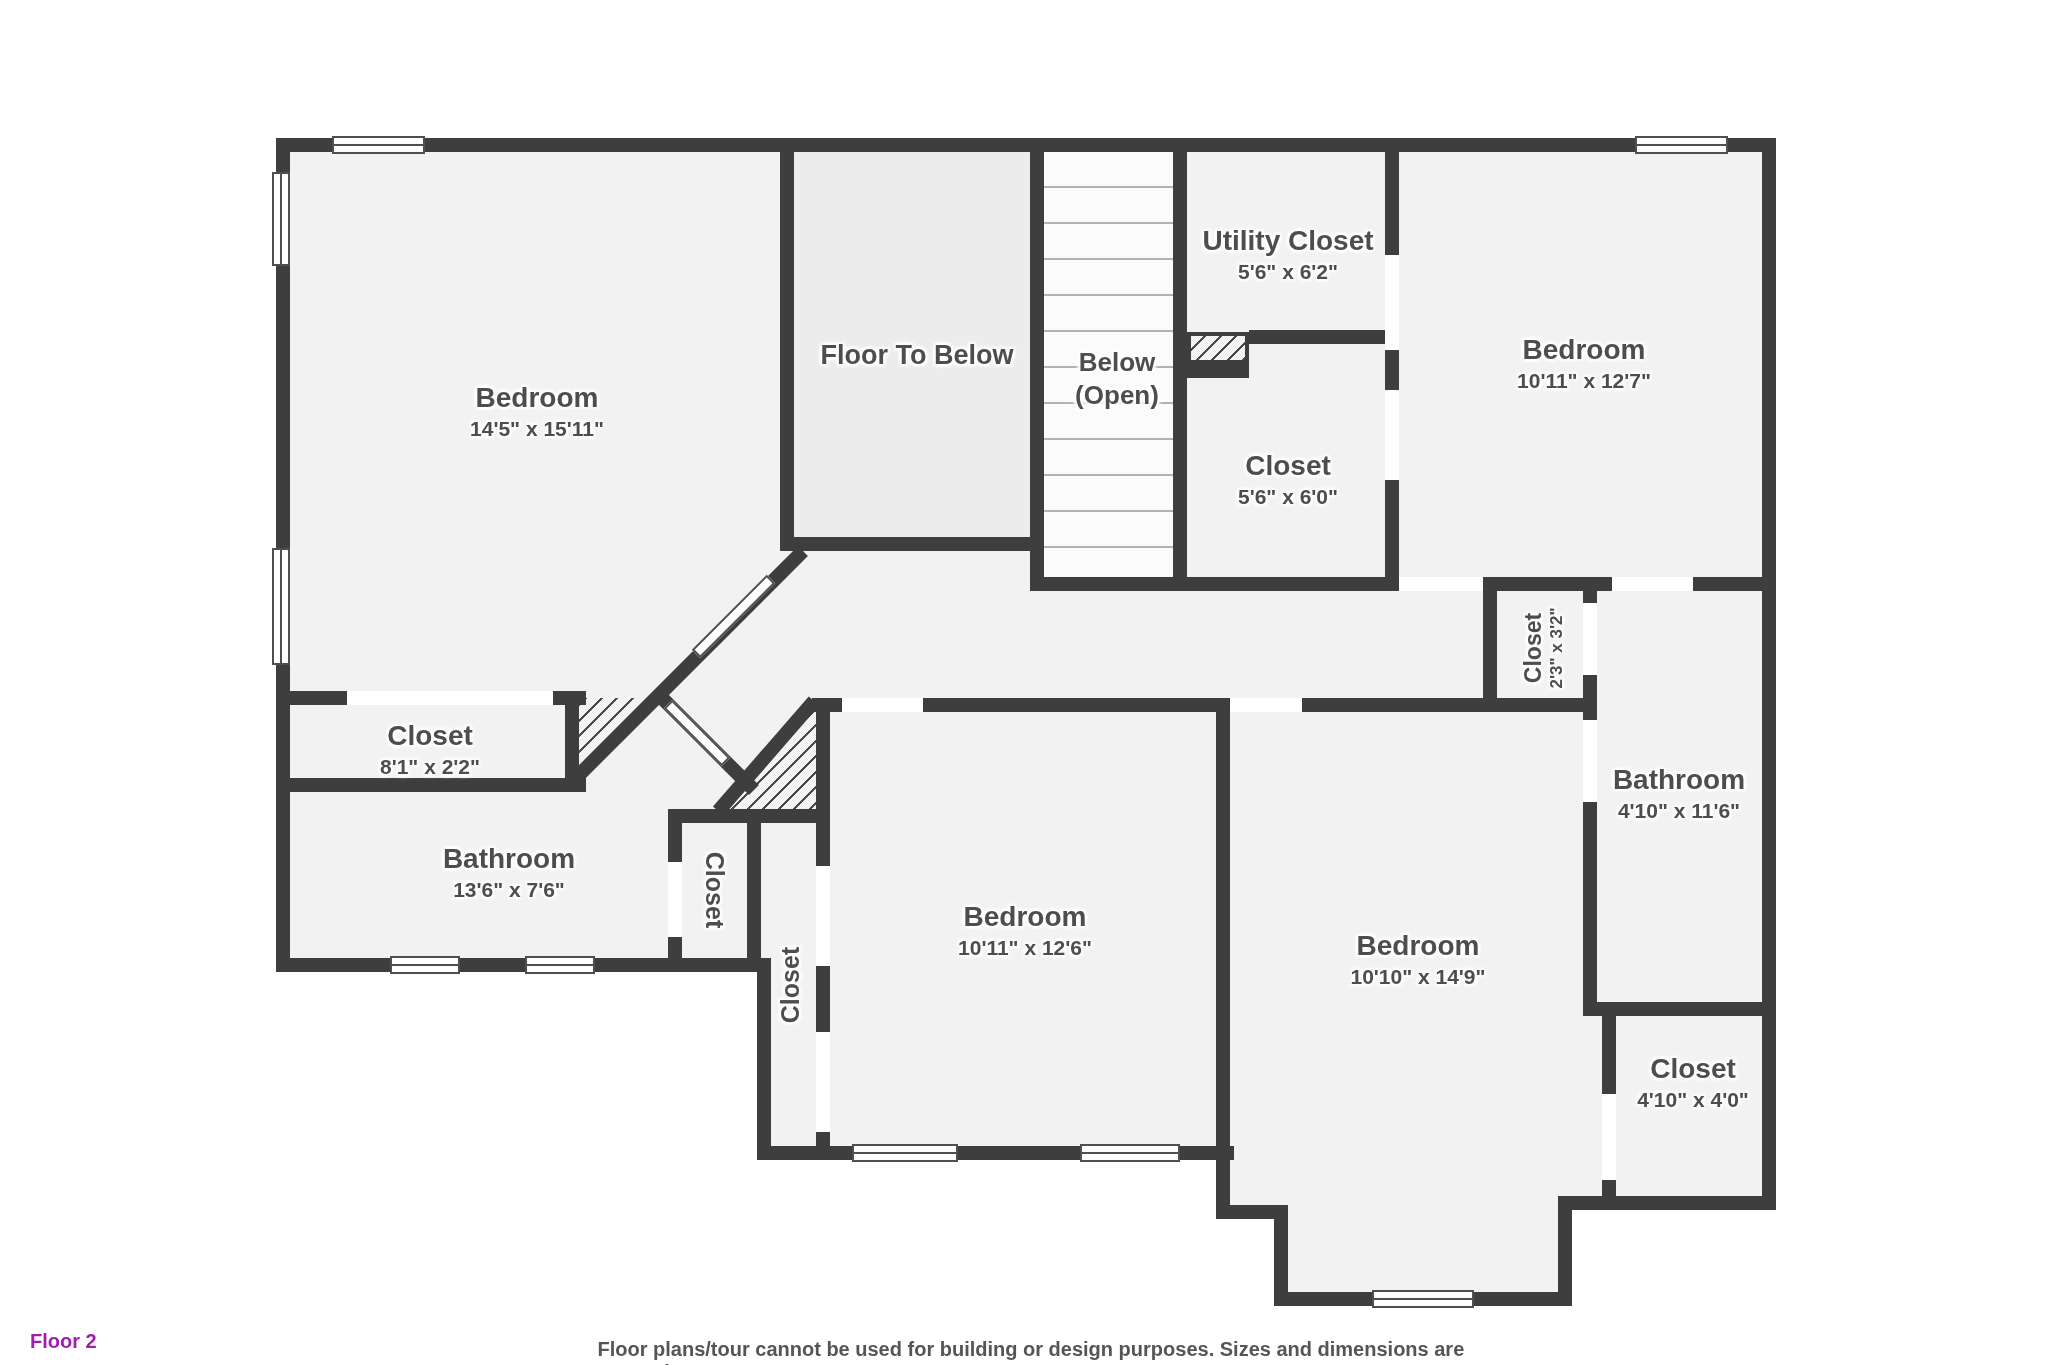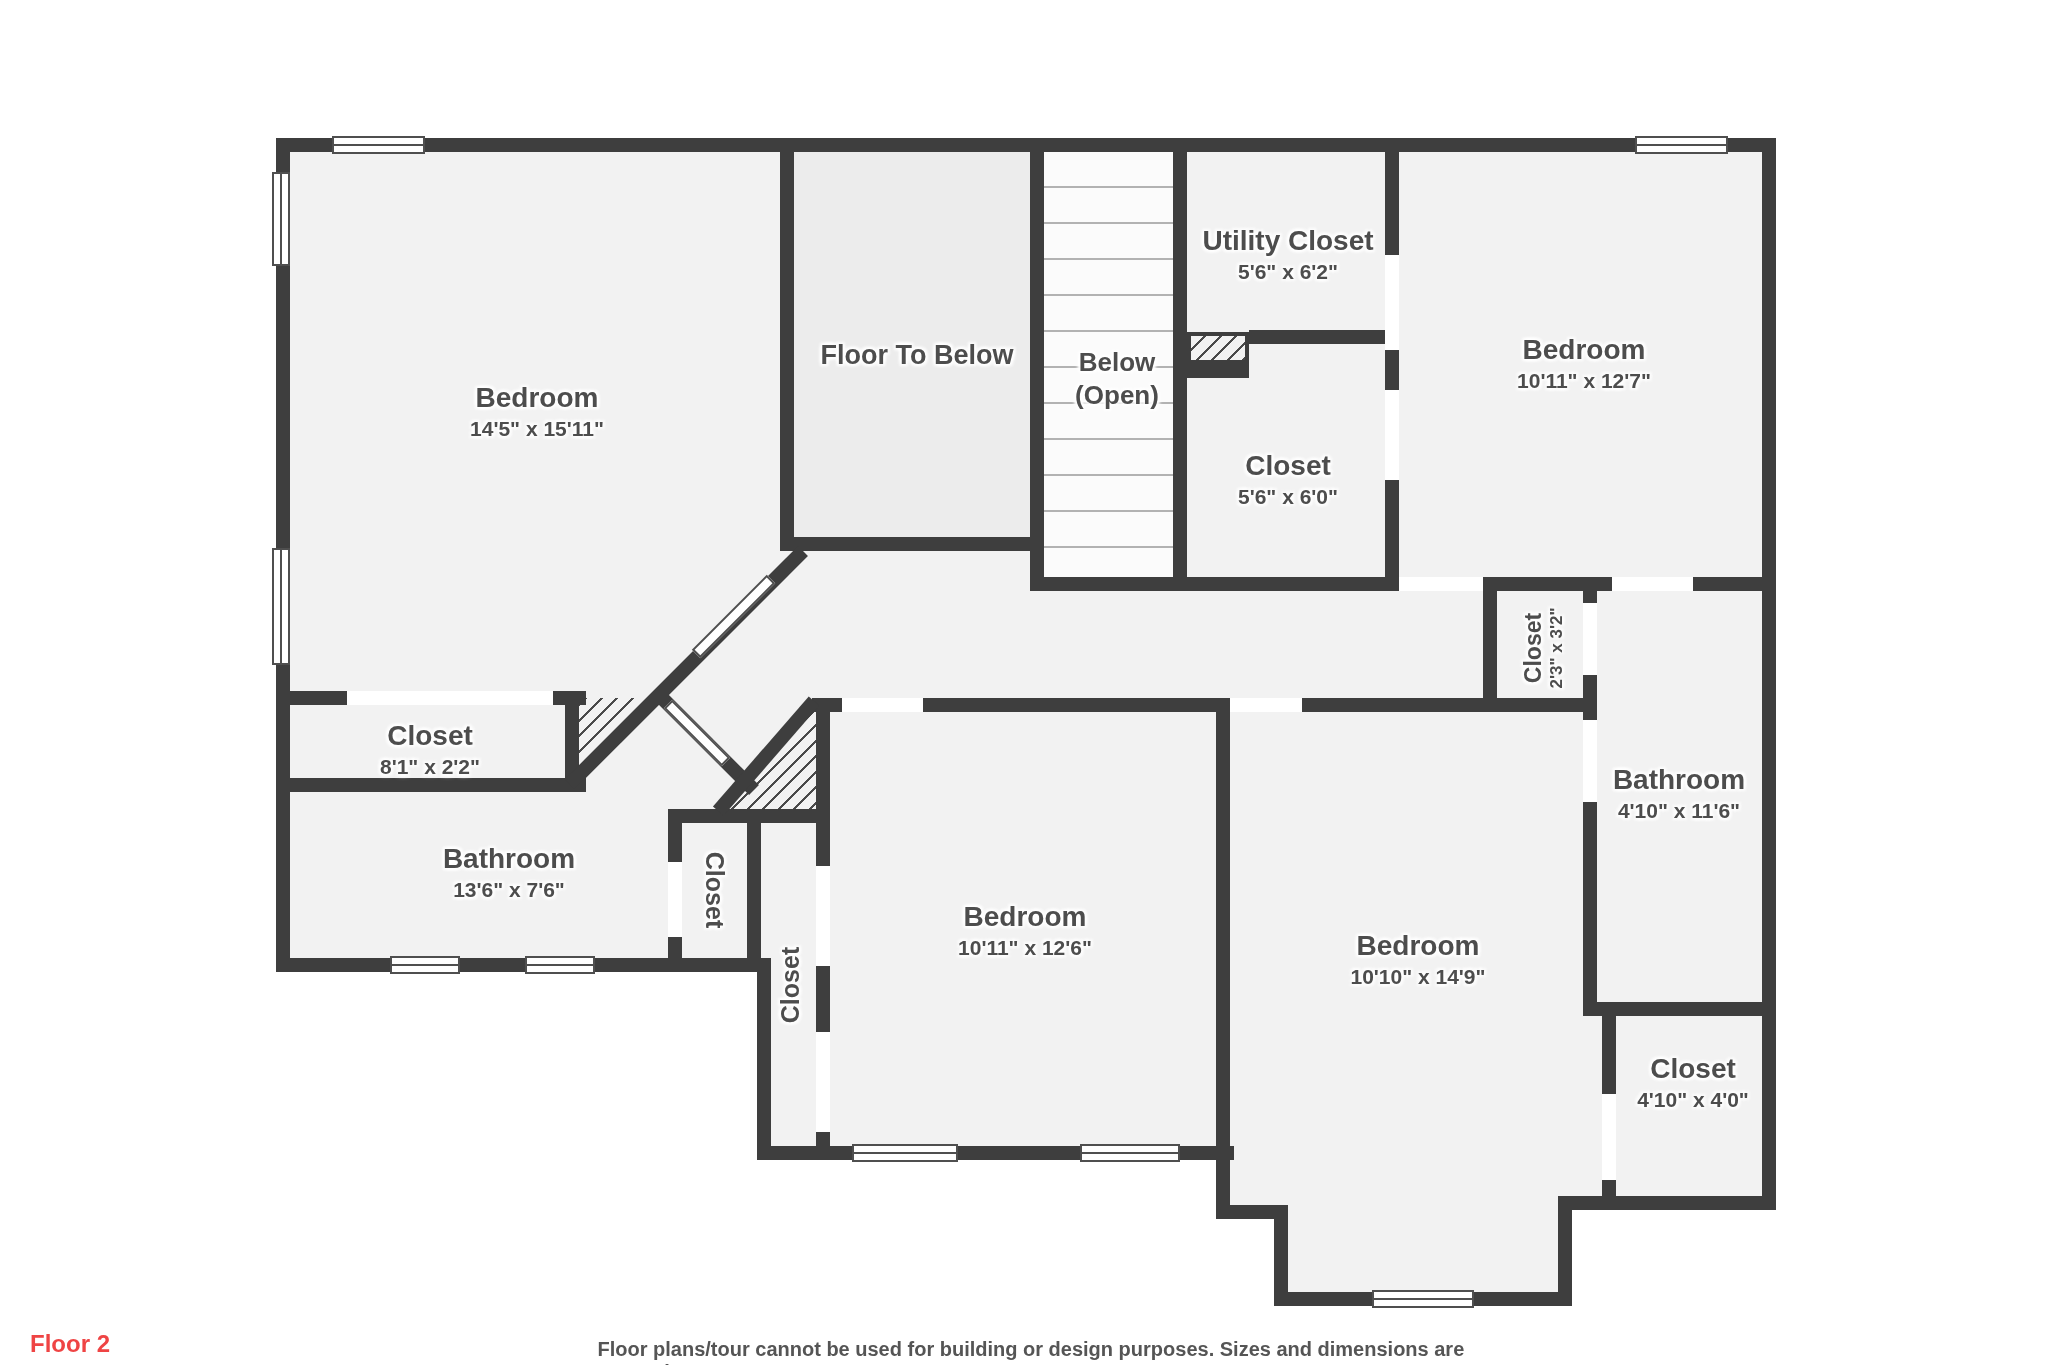--- a/index.html
+++ b/index.html
@@ -36,21 +36,21 @@
     text-shadow:-2px -2px 3px #fff, 2px -2px 3px #fff, -2px 2px 3px #fff, 2px 2px 3px #fff, 0 0 6px #fff;
   }
   .lbl .nm{font-size:28px; line-height:33px;}
   .lbl .sz{font-size:21px; line-height:29px;}
   .lbl-otb{font-size:27px;}
   .lbl-vert90{transform:translate(-50%,-50%) rotate(90deg); font-size:25px;}
   .lbl-vertm90{transform:translate(-50%,-50%) rotate(-90deg); font-size:25px;}
   .lbl-c23{transform:translate(-50%,-50%) rotate(-90deg);}
   .lbl-c23 .nm{font-size:23px; line-height:26px;}
   .lbl-c23 .sz{font-size:17px; line-height:22px;}
-  .footer-floor{position:absolute; left:30px; top:1330px; font-size:24px; color:#ef4444;}
+  .footer-floor{position:absolute; left:30px; top:1330px; font-size:20px; color:#a21caf;}
   .footer-disc{position:absolute; left:1081px; top:1338px; transform:translateX(-50%); font-size:20px; color:#555555;}
 </style>
 </head>
 <body>
 
 <div class="plan">
 
   <div class="f" style="left:290px;top:152px;width:504px;height:550px;"></div>
   <div class="f f-otb" style="left:794px;top:152px;width:236px;height:399px;"></div>
   <div class="f" style="left:560px;top:551px;width:1037px;height:161px;"></div>

